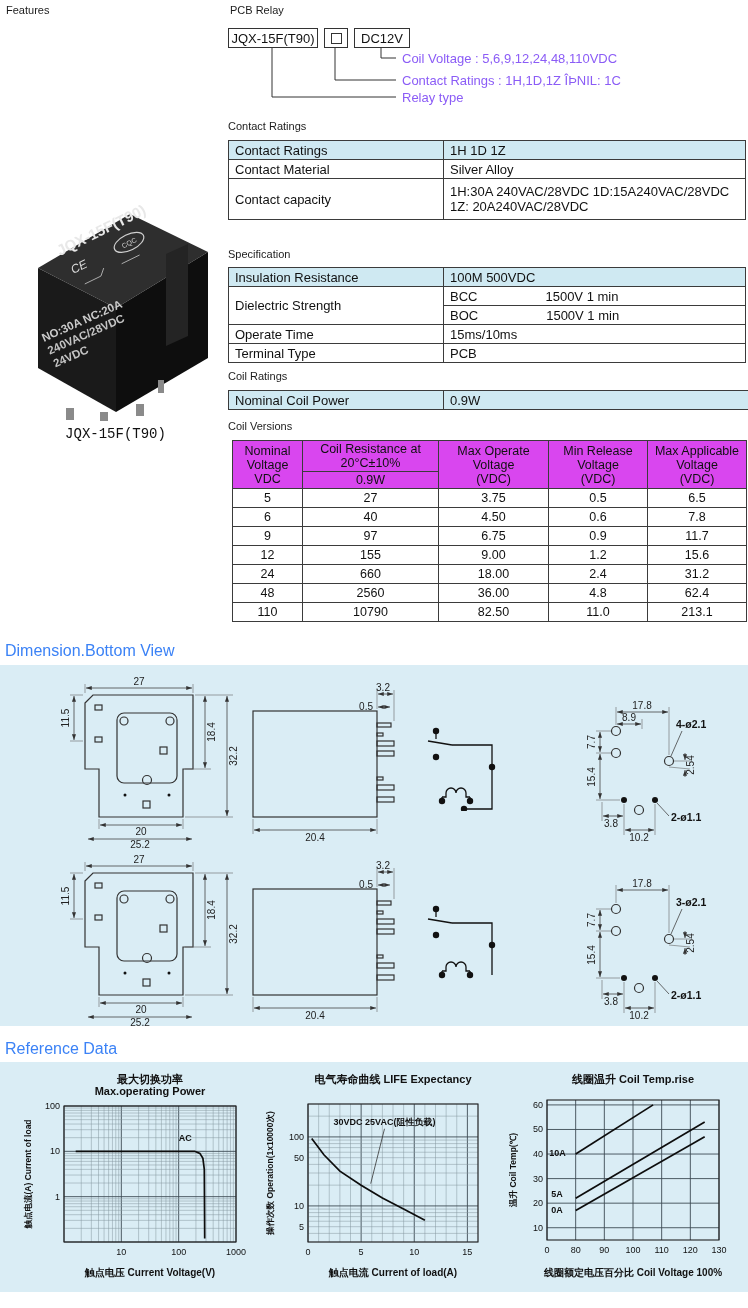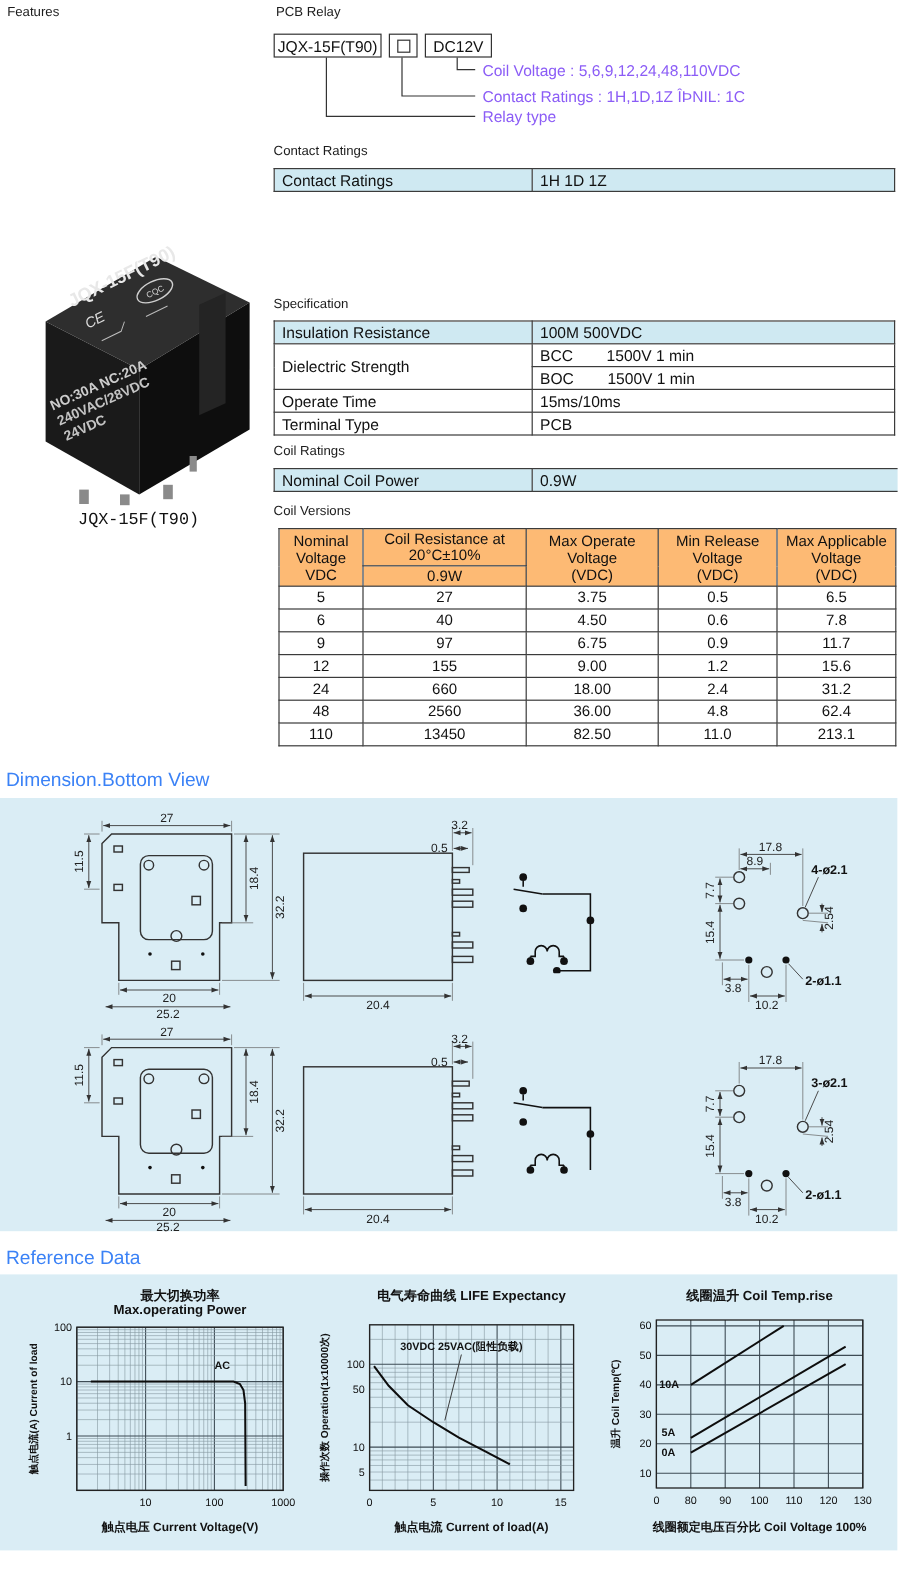--- a/index.html
+++ b/index.html
@@ -15,23 +15,23 @@
   
   .pbox{position:absolute;top:0;height:18px;border:1px solid #333;font-size:13px;
         display:flex;align-items:center;justify-content:center;background:#fff;white-space:nowrap}
   .pbox-inner-sq{width:9px;height:9px;border:1px solid #333;display:block}
   .plabel{position:absolute;font-size:13px;color:#8b5cf6;white-space:nowrap}
   
   table{border-collapse:collapse;font-size:13px;table-layout:fixed}
   td,th{border:1px solid #3b3b3b;padding:0 6px;height:18px;font-weight:normal;
         text-align:left;vertical-align:middle;overflow:hidden;white-space:nowrap}
   .hl{background:#cfe9f2}
-  .gap{margin-left:28px}
+  .gap{margin-left:68px}
   .cv th,.cv td{text-align:center;font-size:12.5px;padding:0 3px}
-  .cv th{background:#fdba74}
+  .cv th{background:#d946ef}
   .pre{white-space:pre-line;line-height:14px}
   
   .panel{position:absolute;left:0;width:748px;background:#daedf5}
   
   svg text{font-family:"Liberation Sans",sans-serif}
   .ol{stroke:#333;fill:none;stroke-width:1.2}
   .dl{stroke:#444;stroke-width:0.8;fill:none}
   .xl{stroke:#666;stroke-width:0.6;fill:none}
   .dt{font-size:10px;fill:#222}
   .db{font-size:10.5px;font-weight:bold;fill:#111}
@@ -99,20 +99,31 @@
 <div class="abs h" style="left:228px;top:120px">Contact Ratings</div>
 <table class="abs" style="left:228px;top:140px;width:518px">
   <colgroup>
       <col style="width:215px">
       <col>
     </colgroup>
   <tbody>
       <tr class="hl">
     <td>Contact Ratings</td>
     <td>1H 1D 1Z</td>
+  </tr>
+  <tr>
+    <td>Contact Material</td>
+    <td>Silver Alloy</td>
+  </tr>
+  <tr>
+    <td style="height:40px">Contact capacity</td>
+    <td style="height:40px;white-space:normal">
+      <div>1H:30A 240VAC/28VDC  1D:15A240VAC/28VDC</div>
+      <div>1Z: 20A240VAC/28VDC</div>
+    </td>
   </tr>
 </tbody>
   </table>
 
 <div class="abs h" style="left:228px;top:248px">Specification</div>
 <table class="abs" style="left:228px;top:267px;width:518px">
   <colgroup>
       <col style="width:215px">
       <col>
     </colgroup>
@@ -221,21 +232,21 @@
       </tr>
       <tr>
         <td>48</td>
         <td>2560</td>
         <td>36.00</td>
         <td>4.8</td>
         <td>62.4</td>
       </tr>
       <tr>
         <td>110</td>
-        <td>13450</td>
+        <td>10790</td>
         <td>82.50</td>
         <td>11.0</td>
         <td>213.1</td>
       </tr>
     </tbody>
 </table>
 
 <div class="abs h2" style="left:5px;top:642px">Dimension.Bottom View</div>
 <div class="panel" style="top:665px;height:361px">
 

